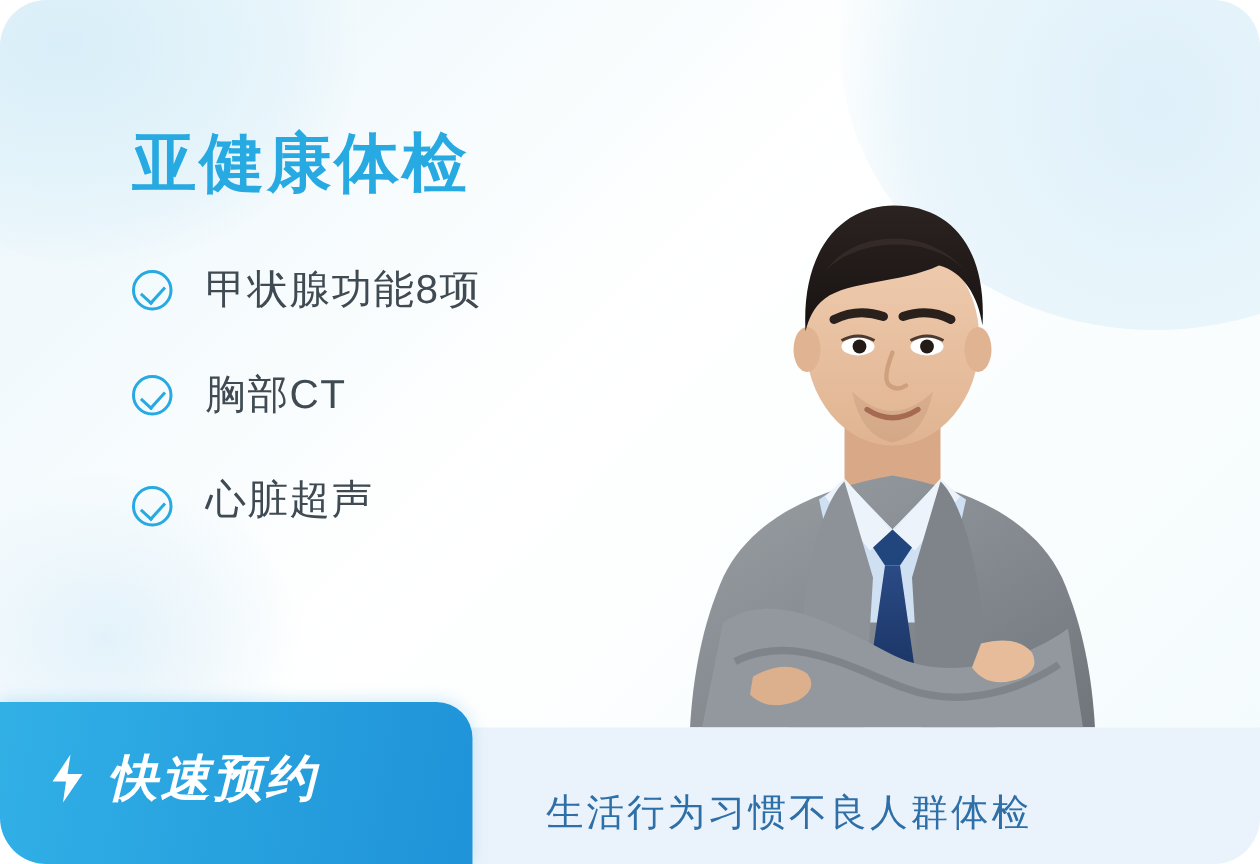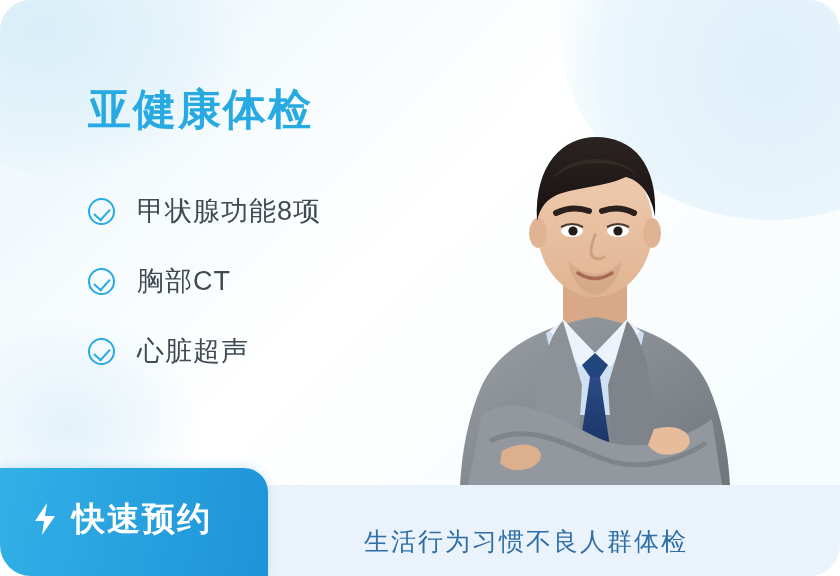--- a/index.html
+++ b/index.html
@@ -47,28 +47,28 @@
   }
   .title {
     font-size: 43px;
     font-weight: bold;
     color: #27a9e2;
     letter-spacing: 2px;
     line-height: 1.1;
     white-space: nowrap;
   }
   .features {
-    margin-top: 60px;
+    margin-top: 42px;
   }
   .feature {
     display: flex;
     align-items: center;
     margin-bottom: 34px;
   }
-  .feature:last-child { margin-bottom: 0; }
+  .feature:last-child { margin-bottom: 0; align-items: flex-end; }
   .check-icon {
     width: 27px; height: 27px;
     flex: 0 0 27px;
     border: 2px solid #27a9e2;
     border-radius: 50%;
     position: relative;
   }
   .check-icon::after {
     content: "";
     position: absolute;
@@ -99,27 +99,28 @@
   .bottom-bar {
     position: absolute;
     left: 0; bottom: 0;
     width: 840px; height: 91px;
     background: #eaf3fb;
     z-index: 5;
   }
   .cta {
     position: absolute;
     left: 0; bottom: 0;
-    width: 268px; height: 108px;
+    width: 315px; height: 108px;
     background: linear-gradient(100deg, #31b0e6 0%, #1f93d8 100%);
     border-top-right-radius: 24px;
     display: flex;
     align-items: center;
     z-index: 6;
     box-shadow: 0 -2px 10px rgba(31,147,216,0.18);
+    font-style: italic;
   }
   .cta-inner {
     display: flex;
     align-items: center;
     padding-left: 32px;
     padding-bottom: 6px;
   }
   .bolt-icon {
     width: 26px; height: 34px;
     flex: 0 0 26px;

